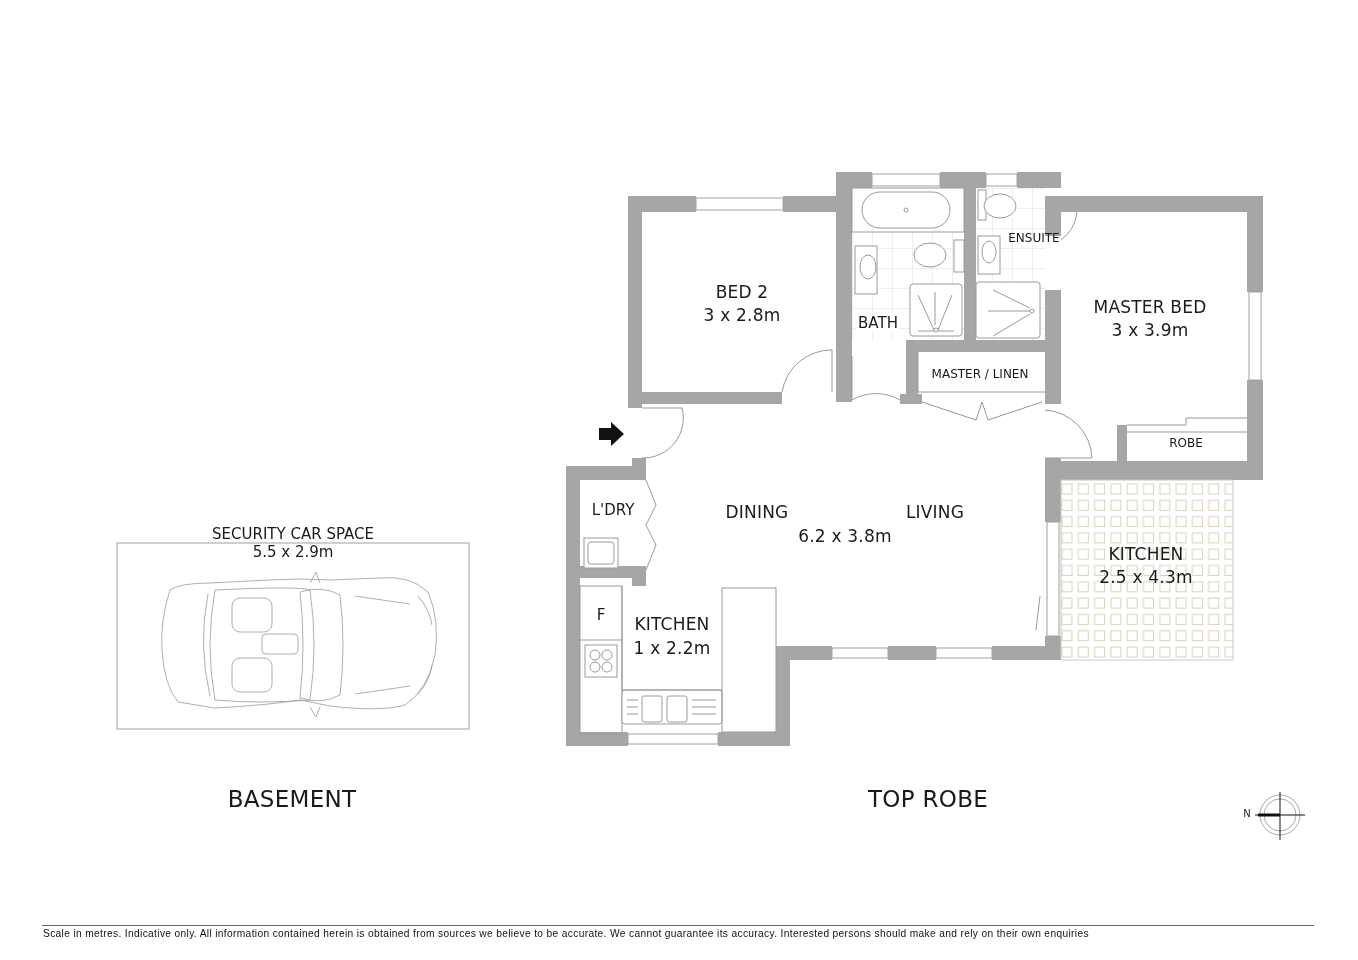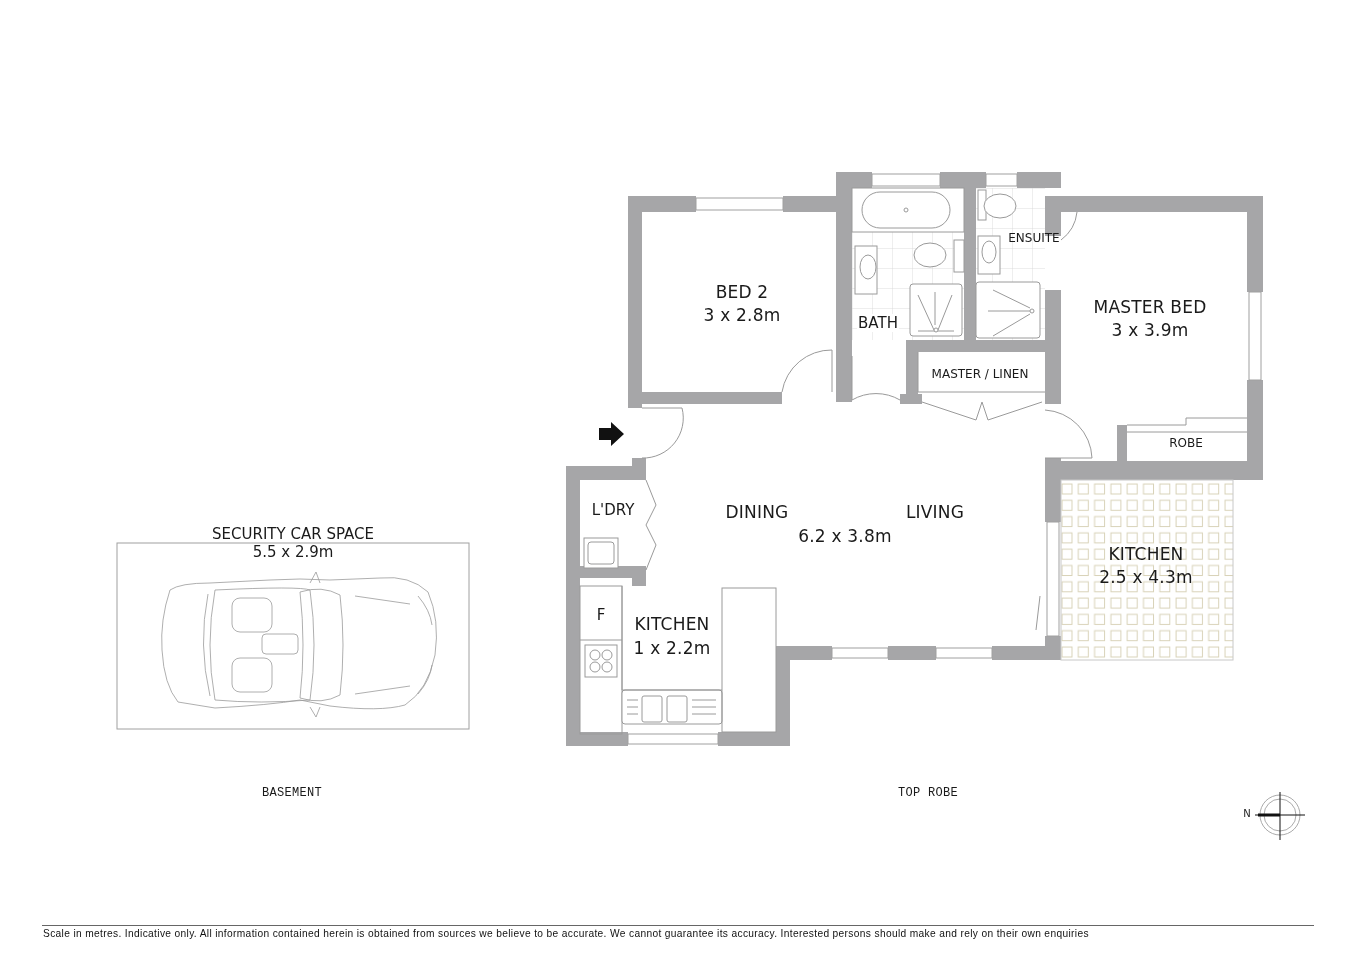--- a/index.html
+++ b/index.html
@@ -2,21 +2,21 @@
 <html><head>
 <meta charset="utf-8">
 <style>
   html, body { margin: 0; padding: 0; background: #ffffff; }
   body { width: 1358px; height: 960px; position: relative; overflow: hidden; font-family: "DejaVu Sans", sans-serif; color: #1a1a1a; }
   .plan { position: absolute; left: 0; top: 0; width: 1358px; height: 960px; }
   .lbl { position: absolute; text-align: left; white-space: nowrap; transform: translateX(-50%); line-height: 1.2; }
   .room { font-size: 17px; letter-spacing: 0.2px; }
   .small { font-size: 15px; }
   .tiny { font-size: 12px; }
-  .floor { font-size: 12px; letter-spacing: 0.3px; font-family: Liberation Mono, monospace; }
+  .floor { font-size: 23px; letter-spacing: 0.3px; }
   .disclaimer-rule { position: absolute; left: 42px; top: 925px; width: 1272px; height: 1px; background: #666; }
   .disclaimer { position: absolute; left: 43px; top: 928px; font-family: Liberation Sans, sans-serif; font-size: 10.2px; letter-spacing: 0.35px; color: #111; white-space: nowrap; }
 </style>
 </head>
 <body>
 
 <div class="plan">
   <svg width="1358" height="960" viewBox="0 0 1358 960" xmlns="http://www.w3.org/2000/svg" style="position:absolute;left:0;top:0">
     <defs>
       <pattern id="tiles" x="1060" y="482" width="16.3" height="16.3" patternUnits="userSpaceOnUse">

